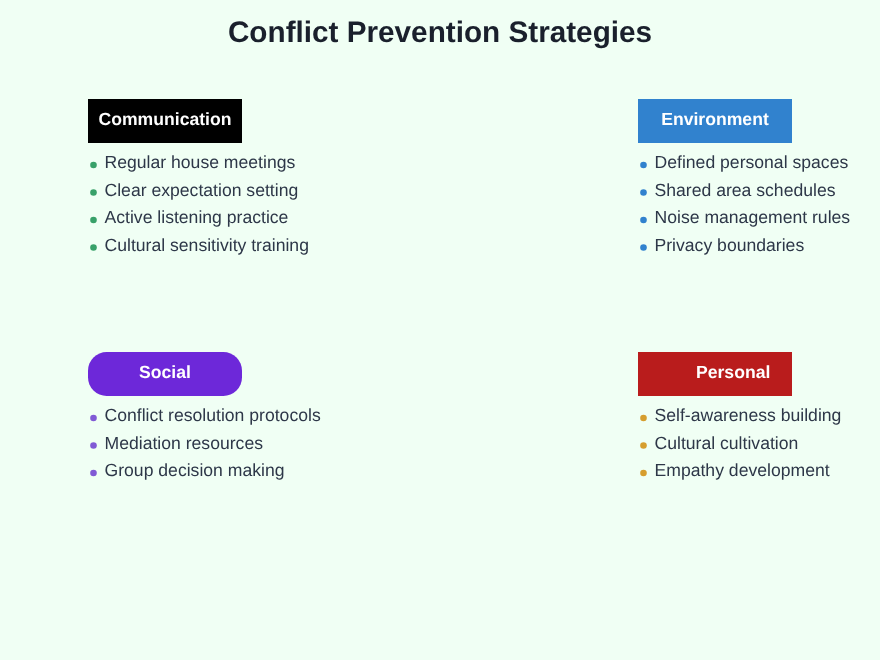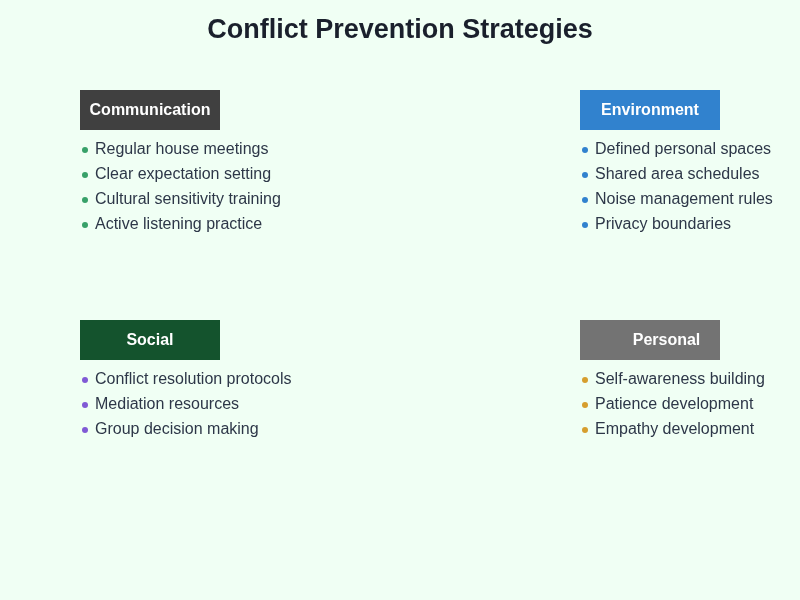--- a/index.html
+++ b/index.html
@@ -36,37 +36,37 @@
       width: 6px; height: 6px; margin-top: -2px; border-radius: 50%;
     }
   </style>
 </head>
 <body>
 
 <div class="canvas">
   <h1 class="title">Conflict Prevention Strategies</h1>
 
   <div class="quad" style="left:80px; top:90px;">
-    <div class="quad-header" style="background:#404040;">Communication</div>
+    <div class="quad-header" style="background:#000000;">Communication</div>
     <ul class="items">
       <li class="item">
           <span class="bullet" style="background:#38A169;"></span>
           <span>Regular house meetings</span>
         </li>
       <li class="item">
           <span class="bullet" style="background:#38A169;"></span>
           <span>Clear expectation setting</span>
         </li>
       <li class="item">
           <span class="bullet" style="background:#38A169;"></span>
-          <span>Cultural sensitivity training</span>
+          <span>Active listening practice</span>
         </li>
       <li class="item">
           <span class="bullet" style="background:#38A169;"></span>
-          <span>Active listening practice</span>
+          <span>Cultural sensitivity training</span>
         </li>
     </ul>
   </div>
 
   <div class="quad" style="left:580px; top:90px;">
     <div class="quad-header" style="background:#3182CE;text-align:right;">Environment</div>
     <ul class="items">
       <li class="item">
           <span class="bullet" style="background:#3182CE;"></span>
           <span>Defined personal spaces</span>
@@ -81,47 +81,47 @@
         </li>
       <li class="item">
           <span class="bullet" style="background:#3182CE;"></span>
           <span>Privacy boundaries</span>
         </li>
     </ul>
   </div>
 
 
   <div class="quad" style="left:80px; top:320px;">
-    <div class="quad-header" style="background:#14532d;">Social</div>
+    <div class="quad-header" style="background:#6d28d9;border-radius:17px;">Social</div>
     <ul class="items">
       <li class="item">
           <span class="bullet" style="background:#805AD5;"></span>
           <span>Conflict resolution protocols</span>
         </li>
       <li class="item">
           <span class="bullet" style="background:#805AD5;"></span>
           <span>Mediation resources</span>
         </li>
       <li class="item">
           <span class="bullet" style="background:#805AD5;"></span>
           <span>Group decision making</span>
         </li>
     </ul>
   </div>
 
   <div class="quad" style="left:580px; top:320px;">
-    <div class="quad-header" style="background:#737373;padding-left:33px;">Personal</div>
+    <div class="quad-header" style="background:#b91c1c;padding-left:33px;">Personal</div>
     <ul class="items">
       <li class="item">
           <span class="bullet" style="background:#D69E2E;"></span>
           <span>Self-awareness building</span>
         </li>
       <li class="item">
           <span class="bullet" style="background:#D69E2E;"></span>
-          <span>Patience development</span>
+          <span>Cultural cultivation</span>
         </li>
       <li class="item">
           <span class="bullet" style="background:#D69E2E;"></span>
           <span>Empathy development</span>
         </li>
     </ul>
   </div>
 </div>
 
 </body></html>

